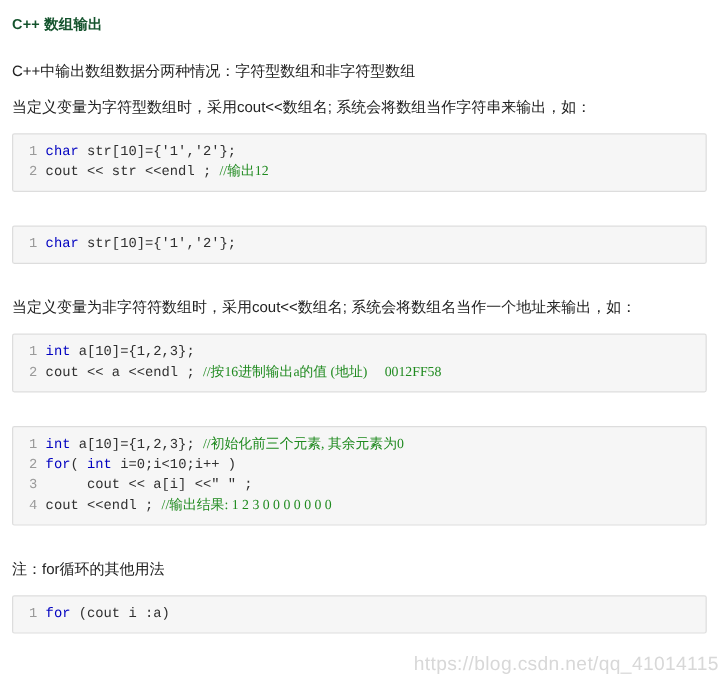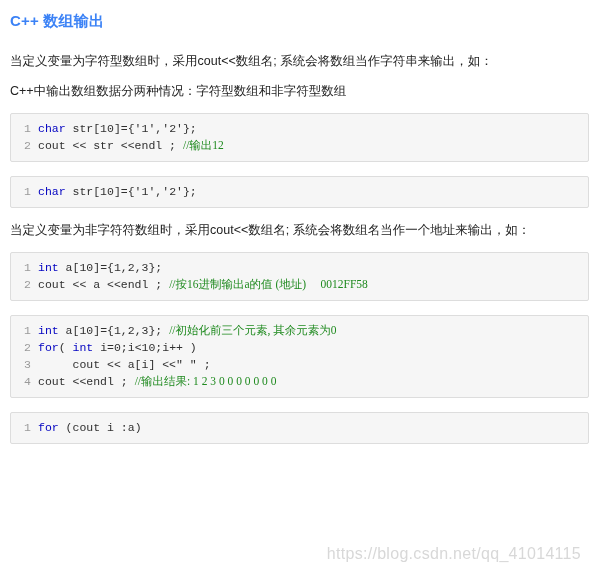--- a/index.html
+++ b/index.html
@@ -13,41 +13,41 @@
     height: 575px;
     overflow: hidden;
     font-family: "Liberation Sans", "DejaVu Sans", sans-serif;
     color: #1a1a1a;
     position: relative;
   }
   .article {
     padding: 12px 10px 0 10px;
   }
   .page-title {
-    font-size: 15px;
+    font-size: 12px;
     font-weight: bold;
-    color: #3b82f6;
+    color: #14532d;
     margin: 0 0 22px 0;
     letter-spacing: 0.2px;
   }
   .para {
     font-size: 12.5px;
     line-height: 17px;
     color: #222222;
     margin: 0 0 13px 0;
     white-space: nowrap;
   }
   .para.note {
     margin-top: 2px;
   }
   .codeblock {
     background: #f6f6f6;
     border: 1px solid #dddddd;
     border-radius: 2px;
-    margin: 0 0 14px 0;
+    margin: 0 0 28px 0;
     padding: 6px 4px 7px 4px;
     font-family: "Liberation Mono", "DejaVu Sans Mono", monospace;
     font-size: 11.5px;
     line-height: 17px;
     overflow: hidden;
   }
   .codeline {
     white-space: pre;
     display: block;
     color: #303030;
@@ -59,41 +59,41 @@
     color: #9a9a9a;
     margin-right: 7px;
     -webkit-user-select: none;
     user-select: none;
   }
   .kw { color: #0000c0; }
   .cmt { color: #1f8a1f; font-family: Liberation Serif, serif; }
   .plain { color: #303030; }
   .watermark {
     position: absolute;
-    right: 18px;
+    right: 0;
     bottom: 12px;
     font-size: 16px;
     color: #d8d8d8;
     font-family: "Liberation Sans", "DejaVu Sans", sans-serif;
     letter-spacing: 0.3px;
     z-index: 1;
     white-space: nowrap;
     pointer-events: none;
   }
 </style>
 </head>
 <body>
 
 <div class="article">
 
   <h1 class="page-title">C++ 数组输出</h1>
 
+  <p class="para">C++中输出数组数据分两种情况：字符型数组和非字符型数组</p>
+
   <p class="para">当定义变量为字符型数组时，采用cout&lt;&lt;数组名; 系统会将数组当作字符串来输出，如：</p>
-
-  <p class="para">C++中输出数组数据分两种情况：字符型数组和非字符型数组</p>
 
   <div class="codeblock">
       <span class="codeline"><span class="lnum">1</span><span class="kw">char</span><span class="plain"> str[10]={'1','2'};</span></span>
       <span class="codeline"><span class="lnum">2</span><span class="plain">cout &lt;&lt; str &lt;&lt;endl ; </span><span class="cmt">//输出12</span></span>
     </div>
 
 
   <div class="codeblock">
       <span class="codeline"><span class="lnum">1</span><span class="kw">char</span><span class="plain"> str[10]={'1','2'};</span></span>
     </div>
@@ -106,20 +106,21 @@
     </div>
 
 
   <div class="codeblock">
       <span class="codeline"><span class="lnum">1</span><span class="kw">int</span><span class="plain"> a[10]={1,2,3}; </span><span class="cmt">//初始化前三个元素, 其余元素为0</span></span>
       <span class="codeline"><span class="lnum">2</span><span class="kw">for</span><span class="plain">( </span><span class="kw">int</span><span class="plain"> i=0;i&lt;10;i++ )</span></span>
       <span class="codeline"><span class="lnum">3</span><span class="plain">     cout &lt;&lt; a[i] &lt;&lt;" " ;</span></span>
       <span class="codeline"><span class="lnum">4</span><span class="plain">cout &lt;&lt;endl ; </span><span class="cmt">//输出结果: 1 2 3 0 0 0 0 0 0 0</span></span>
     </div>
 
+  <p class="para note">注：for循环的其他用法</p>
 
   <div class="codeblock">
       <span class="codeline"><span class="lnum">1</span><span class="kw">for</span><span class="plain"> (cout i :a)</span></span>
     </div>
 
 </div>
 
 <div class="watermark">https://blog.csdn.net/qq_41014115</div>
 
 </body></html>

